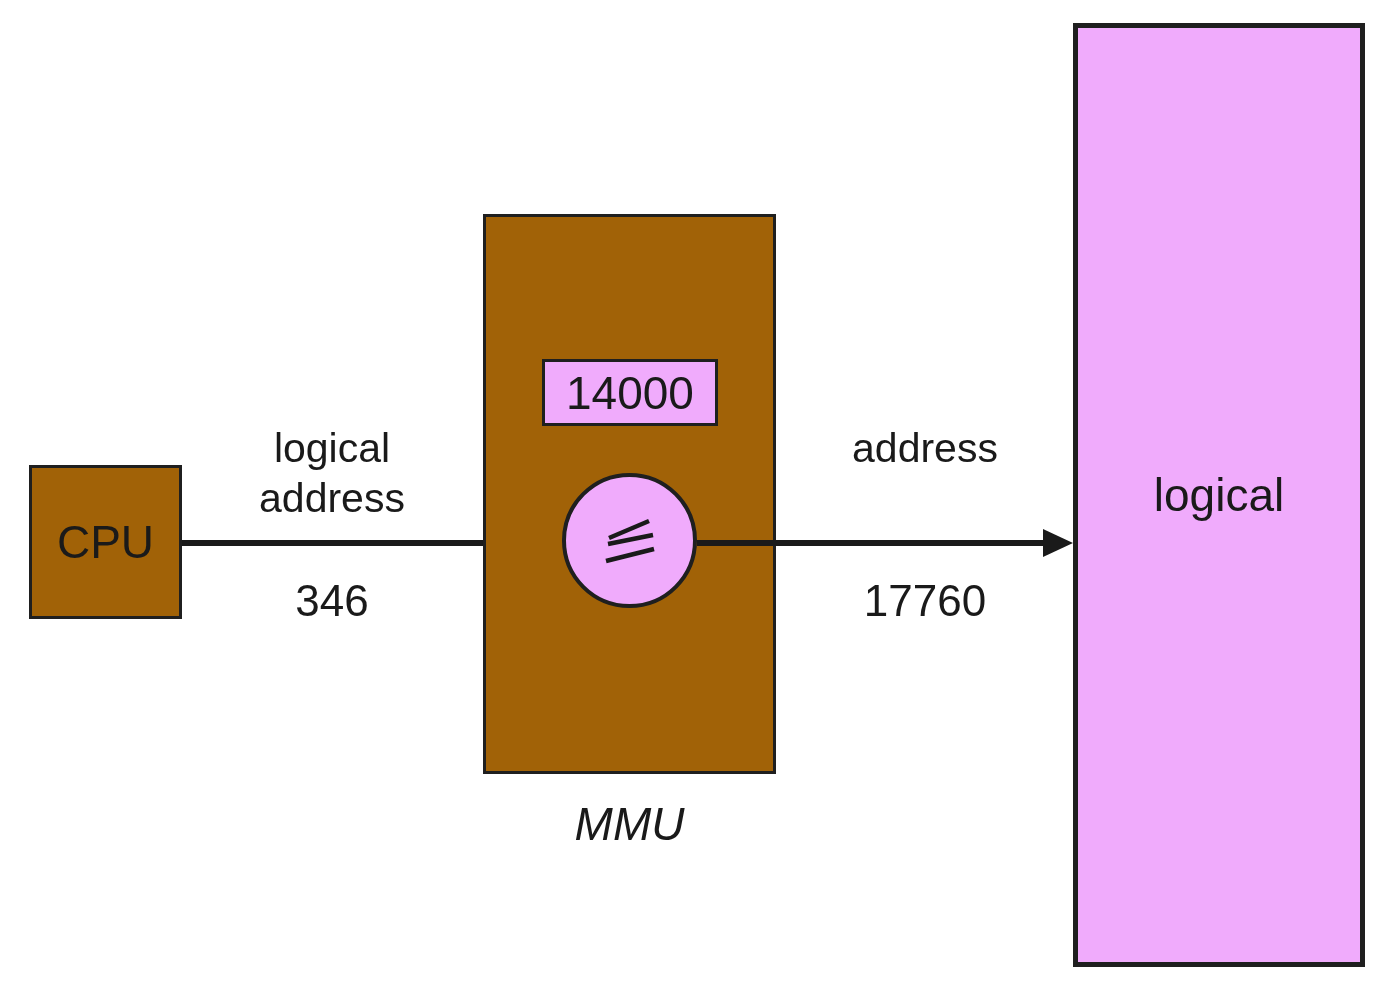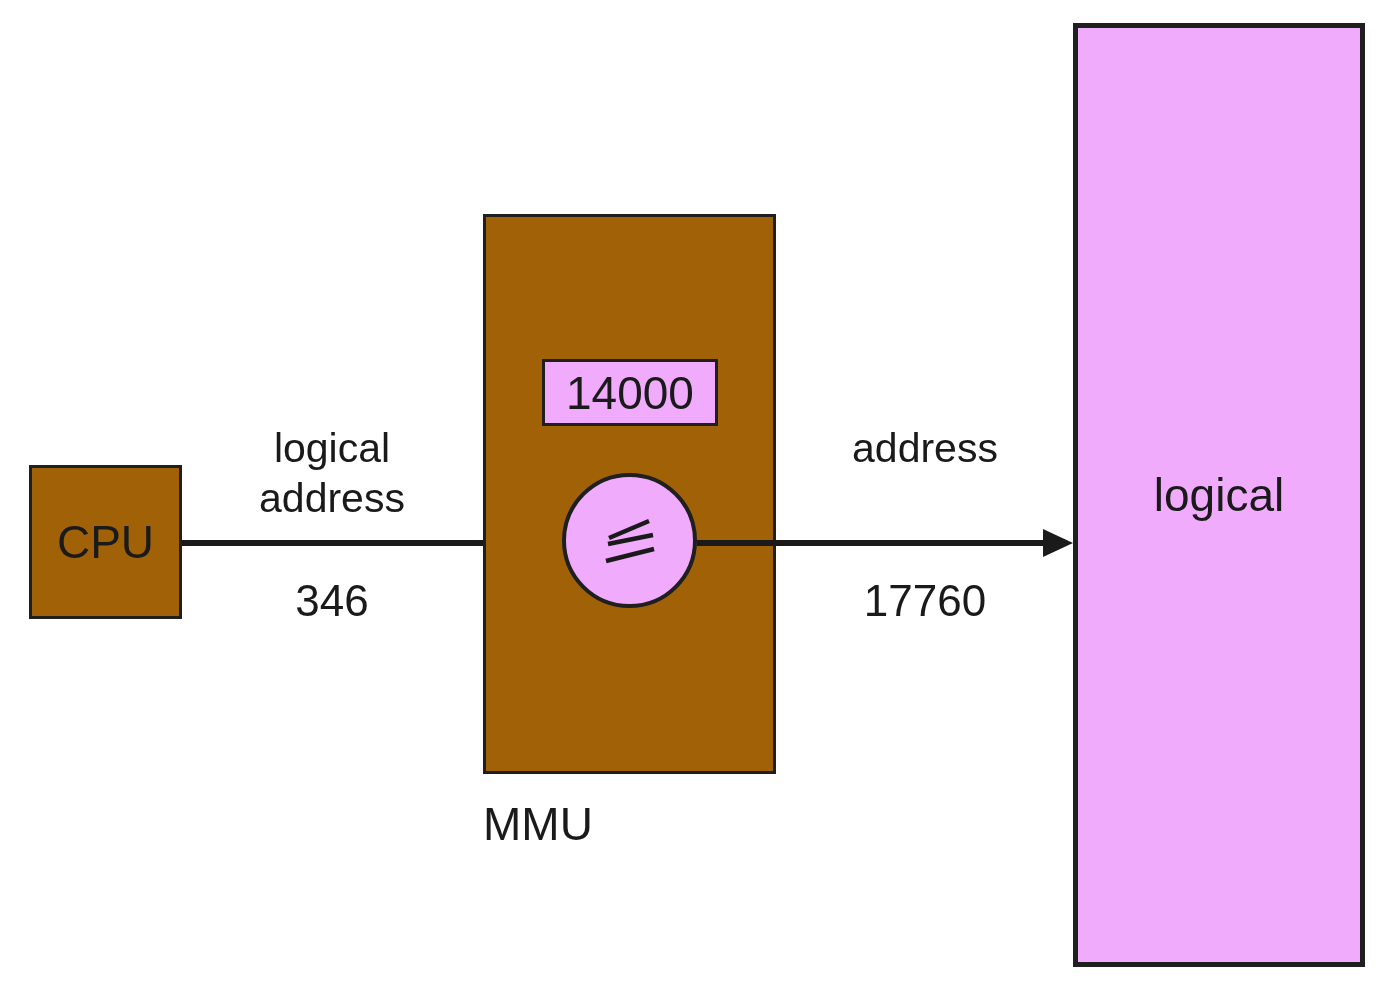--- a/index.html
+++ b/index.html
@@ -52,21 +52,23 @@
     display: flex; align-items: center; justify-content: center;
   }
   .memory-box {
     left: 1073px; top: 23px; width: 292px; height: 944px;
     border-width: 5px;
     display: flex; align-items: center; justify-content: center;
     font-size: 46px;
   }
   .mmu-label {
     left: 483px; top: 797px; width: 293px;
+    text-align: center;
     font-size: 46px;
+    font-style: italic;
   }
 
   .arrow-line {
     position: absolute;
     height: 6px;
     background: #1a1a1a;
   }
   .arrow-head {
     position: absolute;
     width: 0; height: 0;

